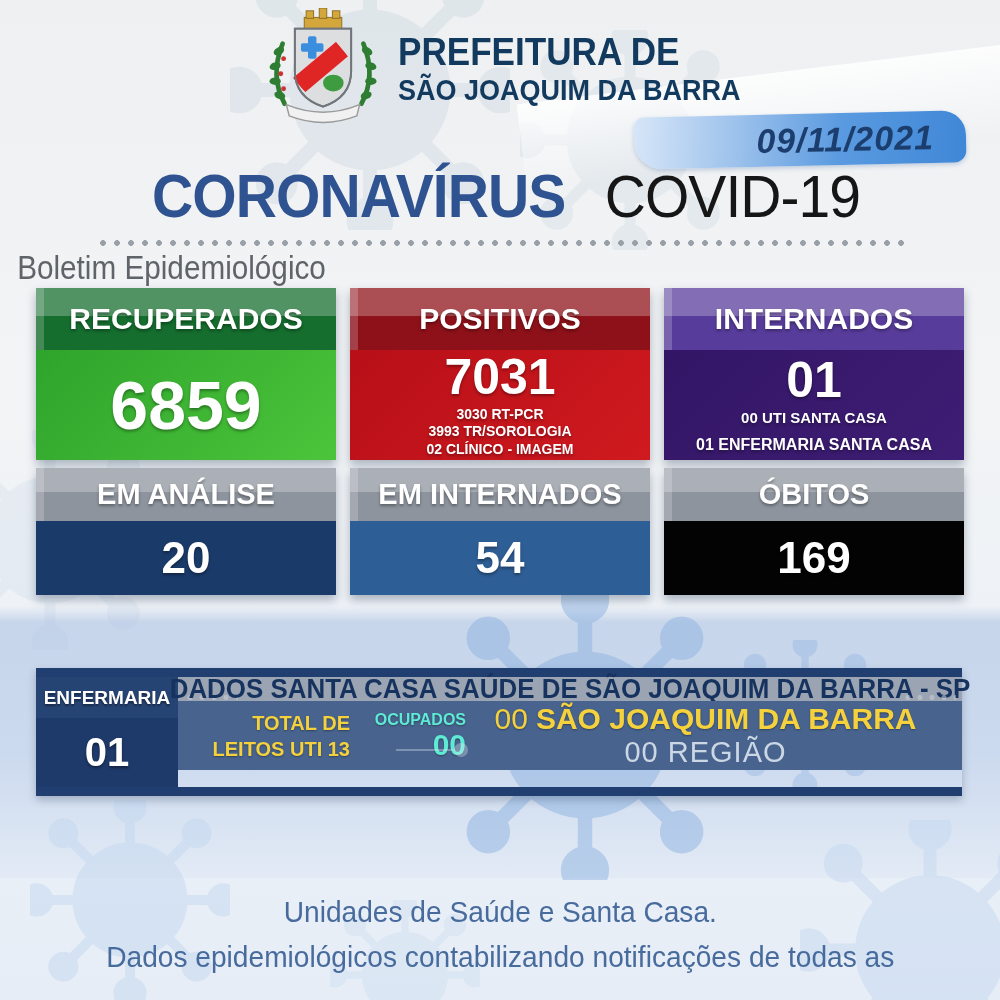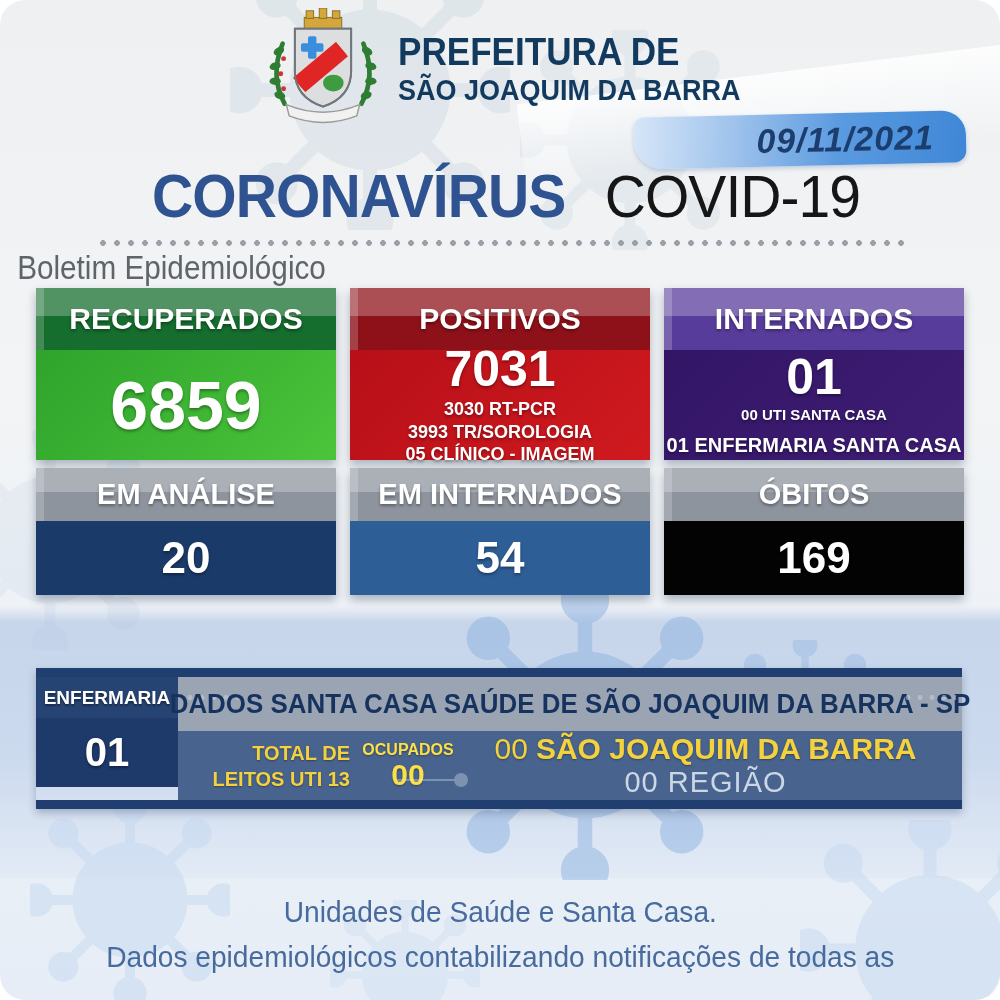--- a/index.html
+++ b/index.html
@@ -8,21 +8,21 @@
     --red-h:#8e1119; --red-b:#c2111a;
     --purple-h:#583c9b; --purple-b:#37196b;
     --gray-h:#8e949e; --analise:#1a3a69; --isolamento:#2e5e96;
     --sc-navy:#203e70; --sc-navy2:#264473; --sc-body:#48648e; --sc-gray:#9aa4b2;
     --yellow:#f5d23d; --steel:#486b9d;
   }
   *{margin:0;padding:0;box-sizing:border-box}
   html,body{width:1000px;height:1000px}
   body{font-family:"Liberation Sans",sans-serif;}
   .canvas{position:relative;width:1000px;height:1000px;overflow:hidden;
-    background:linear-gradient(180deg,#eef0f2 0%,#f2f4f5 40%,#eef2f7 62%,#e9eff7 88%,#e6edf6 100%);border-radius:25px;}
+    background:linear-gradient(180deg,#eef0f2 0%,#f2f4f5 40%,#eef2f7 62%,#e9eff7 88%,#e6edf6 100%);}
   .decor{position:absolute;pointer-events:none}
   .midband{top:606px;left:0;width:1000px;height:272px;
     background:linear-gradient(180deg,rgba(167,190,224,0) 0%,rgba(167,190,224,.55) 6%,rgba(178,199,231,.55) 55%,rgba(195,213,238,.18) 100%);}
   .streak{top:70px;right:-80px;width:560px;height:90px;transform:rotate(-7deg);
     background:linear-gradient(180deg,rgba(255,255,255,.85),rgba(255,255,255,0));}
 
   
   .crest{position:absolute;left:250px;top:8px;width:146px;height:122px}
   .orgname{position:absolute;left:398px;top:32px;color:var(--navy);line-height:1.02;white-space:nowrap}
   .orgname .l1{display:inline-block;font-size:39px;font-weight:800;transform:scaleX(.9);transform-origin:left}
@@ -46,21 +46,21 @@
   .card{box-shadow:0 5px 9px rgba(40,60,90,.35)}
   .card .hd{height:62px;line-height:62px;text-align:center;color:#fff;font-weight:800;font-size:30px;
     text-shadow:0 2px 3px rgba(0,0,0,.35);
     background-image:linear-gradient(180deg,rgba(255,255,255,.26) 0%,rgba(255,255,255,.26) 45%,rgba(255,255,255,0) 46%);
     box-shadow:inset 8px 0 0 rgba(255,255,255,.20);white-space:nowrap}
   .card .bd{height:110px;display:flex;flex-direction:column;align-items:center;justify-content:center;color:#fff;text-shadow:0 2px 3px rgba(0,0,0,.35)}
   .row2 .hd{height:53px;line-height:53px;font-size:29px}
   .row2 .bd{height:74px}
   .val{font-weight:800;font-size:68px;line-height:1}
   .val.sm{font-size:50px}
-  .sub{font-weight:700;font-size:18px;line-height:1.25;text-align:center;margin-top:4px}
+  .sub{font-weight:700;font-size:14px;line-height:1.25;text-align:center;margin-top:4px}
   .c-green .hd{background-color:var(--green-h)}
   .c-green .bd{background:linear-gradient(135deg,var(--green-a) 0%,var(--green-b) 100%)}
   .c-red .hd{background-color:var(--red-h)}
   .c-red .bd{background:linear-gradient(135deg,#b80f18 0%,#cf1a1f 100%)}
   .c-purple .hd{background-color:var(--purple-h)}
   .c-purple .bd{background:linear-gradient(135deg,#331566 0%,#3e1e74 100%)}
   .c-gray .hd{background-color:var(--gray-h)}
   .c-analise .bd{background-color:var(--analise)}
   .c-isolamento .bd{background-color:var(--isolamento)}
   .c-obitos .bd{background-color:#030303}
@@ -69,30 +69,30 @@
   
   .sc{position:absolute;left:36px;top:668px;width:926px;box-shadow:0 4px 8px rgba(40,60,90,.3)}
   .sc .strip{height:9px;background:var(--sc-navy)}
   .sc .main{display:flex}
   .sc .enf{width:142px}
   .sc .enf .ehd{height:41px;background:var(--sc-navy2);color:#fff;font-weight:800;font-size:19px;
     display:flex;align-items:center;justify-content:center;text-shadow:0 2px 2px rgba(0,0,0,.4)}
   .sc .enf .ebd{height:69px;background:#1e3a6b;color:#fff;font-weight:800;font-size:40px;
     display:flex;align-items:center;justify-content:center;text-shadow:0 2px 3px rgba(0,0,0,.4)}
   .sc .right{flex:1;min-width:0}
-  .sc .bar{height:54px;background:var(--sc-gray);display:flex;align-items:center;justify-content:center;position:relative}
+  .sc .bar{height:24px;background:var(--sc-gray);display:flex;align-items:center;justify-content:center;position:relative}
   .sc .bar span{display:inline-block;font-size:27px;font-weight:800;color:#16325e;transform:scaleX(.96);white-space:nowrap}
   .sc .bar::before,.sc .bar::after{content:"";position:absolute;top:17px;height:7px;width:54px;opacity:.55;
     background-image:radial-gradient(circle,#c9cfd8 2.3px,transparent 2.8px);background-size:12px 7px;background-repeat:repeat-x}
   .sc .bar::before{left:6px}
   .sc .bar::after{right:6px}
   .sc .body{height:69px;background:var(--sc-body);display:flex;align-items:center;position:relative}
   .leitos{width:172px;text-align:right;color:var(--yellow);font-weight:800;font-size:20px;line-height:1.3;
     text-shadow:0 1px 2px rgba(0,0,0,.35)}
-  .ocup{width:116px;text-align:center;color:#fde047;text-shadow:0 1px 2px rgba(0,0,0,.35)}
+  .ocup{width:116px;text-align:right;color:#5eead4;text-shadow:0 1px 2px rgba(0,0,0,.35)}
   .ocup .olab{font-size:16px;font-weight:800}
   .ocup .oval{font-size:30px;font-weight:800;line-height:1.05}
   .connector{position:absolute;left:218px;top:42px;width:72px;height:14px;opacity:.35}
   .connector .ln{position:absolute;left:0;top:6px;width:64px;height:2px;background:#dfe8f4}
   .connector .dot{position:absolute;right:0;top:0;width:14px;height:14px;border-radius:50%;background:#dfe8f4}
   .city{flex:1;text-align:center;line-height:1.15;padding-right:17px;white-space:nowrap}
   .city .l1{font-size:30px;color:var(--yellow);text-shadow:0 1px 2px rgba(0,0,0,.35)}
   .city .l1 .n{font-weight:400;margin-right:8px}
   .city .l1 .t{font-weight:800}
   .city .l2{font-size:29px;color:#ccd7e5;font-weight:400;letter-spacing:1px}
@@ -232,30 +232,30 @@
         <div class="val">6859</div>
       </div>
     </div>
 
     <div class="card c-red">
       <div class="hd">POSITIVOS</div>
       <div class="bd">
         <div class="val sm">7031</div>
         <div class="sub">3030 RT-PCR</div>
         <div class="sub" style="margin-top:0">3993 TR/SOROLOGIA</div>
-        <div class="sub" style="margin-top:0">05 CLÍNICO - IMAGEM</div>
+        <div class="sub" style="margin-top:0">02 CLÍNICO - IMAGEM</div>
       </div>
     </div>
 
     <div class="card c-purple">
       <div class="hd">INTERNADOS</div>
       <div class="bd">
         <div class="val sm">01</div>
         <div class="sub" style="font-size:15px">00 UTI SANTA CASA</div>
-        <div class="sub" style="font-size:20px;margin-top:8px">01 ENFERMARIA SANTA CASA</div>
+        <div class="sub" style="font-size:16px;margin-top:8px">01 ENFERMARIA SANTA CASA</div>
       </div>
     </div>
 
     <div class="card row2 c-gray c-analise">
       <div class="hd">EM ANÁLISE</div>
       <div class="bd">
         <div class="val">20</div>
       </div>
     </div>
 

